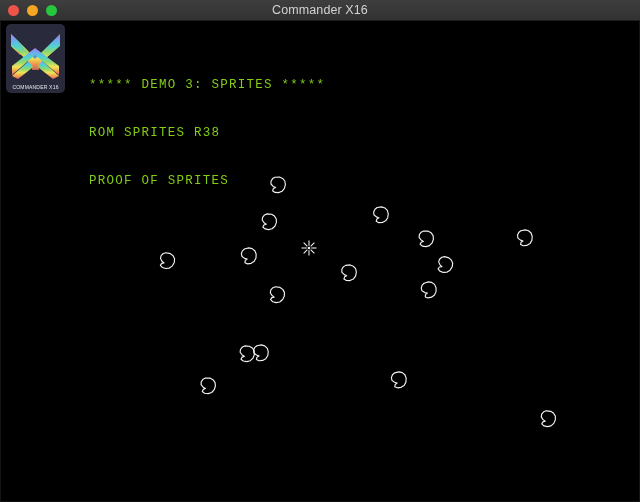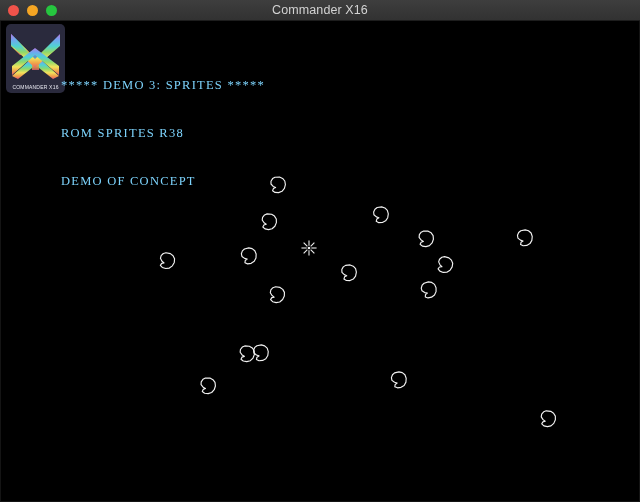--- a/index.html
+++ b/index.html
@@ -101,26 +101,26 @@
     color: #e7e7ef;
     font-size: 5px;
     letter-spacing: 0.2px;
     font-family: "Liberation Sans", sans-serif;
     white-space: nowrap;
   }
 
   
   #console {
     position: absolute;
-    left: 60px;
+    left: 88px;
     top: 24px;
-    font-family: Liberation Serif, serif;
+    font-family: Liberation Mono, monospace;
     font-size: 12.5px;
     line-height: 16px;
-    color: #7dd3fc;
+    color: #84cc16;
     letter-spacing: 1.25px;
     white-space: pre;
   }
   .console-line { display: block; height: 16px; }
 
   
   .sprite {
     position: absolute;
     display: block;
   }
@@ -167,21 +167,21 @@
         <path d="M26 30 L33 30 L33 46 L26 46 Z" fill="url(#gradL)" opacity="0.8"></path>
         <path d="M5 11 L29 35 L54 11 L54 21 L29 44 L5 21 Z" fill="url(#gradL)"></path>
         <path d="M6 51 L29 31 L53 51 L53 42 L29 24 L6 42 Z" fill="url(#gradL)"></path>
       </svg>
       <div id="logo-word">COMMANDER X16</div>
     </div>
 
     <div id="console">
       <span class="console-line">***** DEMO 3: SPRITES *****</span>
       <span class="console-line">ROM SPRITES R38</span>
-      <span class="console-line">DEMO OF CONCEPT</span>
+      <span class="console-line">PROOF OF SPRITES</span>
     </div>
 
     <div id="sprite-layer">
         <svg class="sprite" width="20" height="20" viewBox="0 0 20 20" style="left: 267px; top: 154px;">
           <g transform="rotate(0 10 10)">
             <path d="M7.0 2.2 L11.5 2.0 L14.6 3.4 L16.8 6.0 L17.4 9.6 L16.4 13.4 L14.0 16.3 L10.6 17.6 L7.0 17.4 L4.6 15.8 L5.4 13.6 L7.6 12.6 L5.2 11.4 L3.0 9.0 L3.0 6.2 L4.6 3.6 Z" fill="none" stroke="#f2f2f2" stroke-width="1.15" stroke-linejoin="round"></path>
           </g>
         </svg>
         <svg class="sprite" width="20" height="20" viewBox="0 0 20 20" style="left: 258px; top: 191px;">
           <g transform="rotate(8 10 10)">

